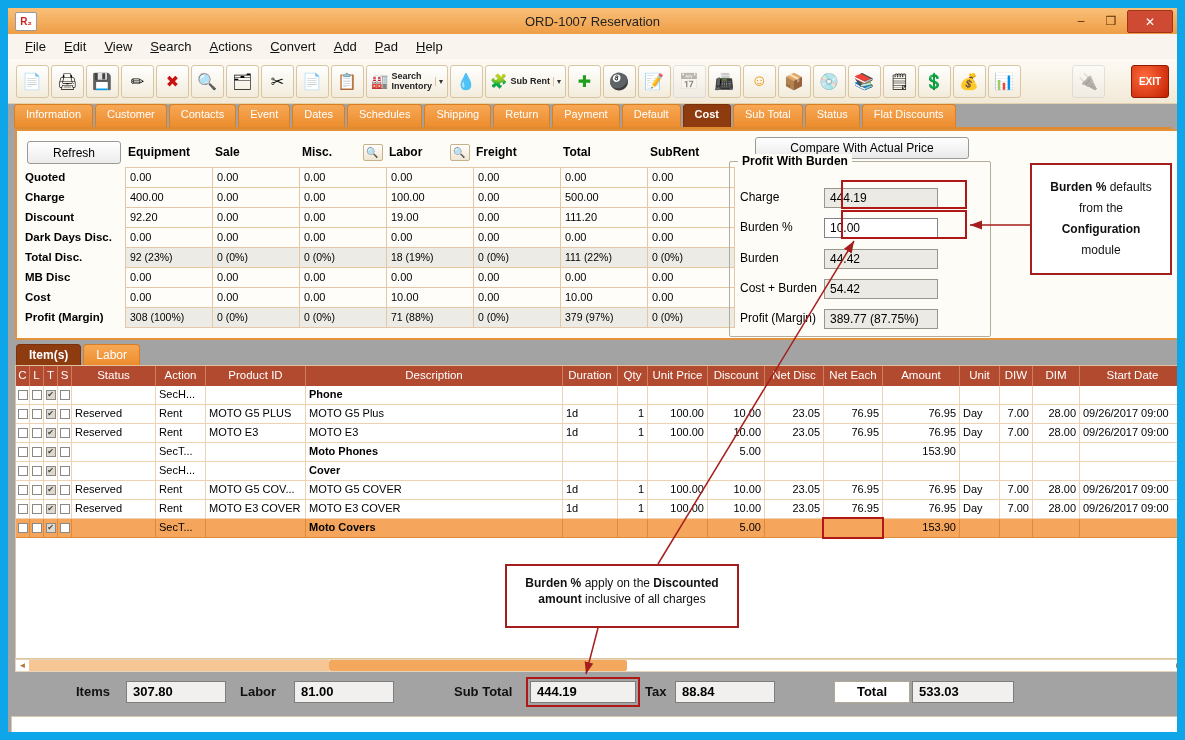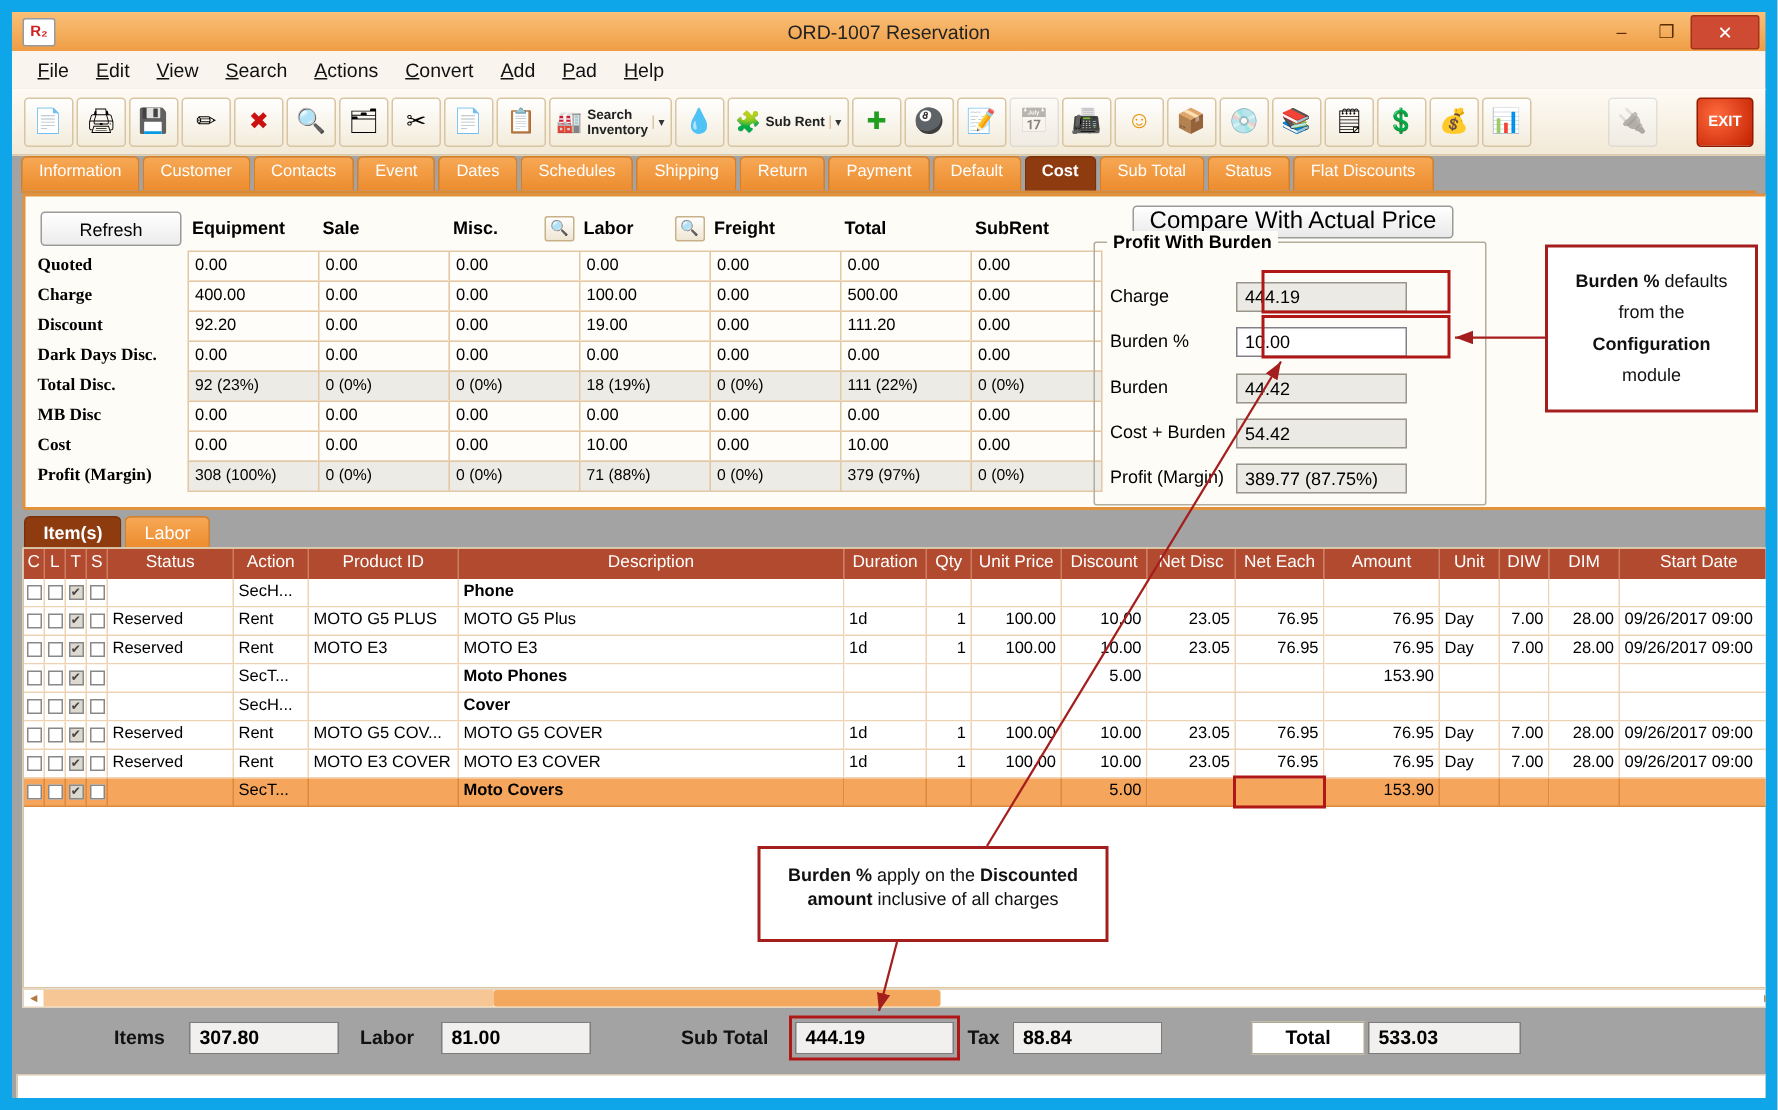--- a/index.html
+++ b/index.html
@@ -29,24 +29,24 @@
   
   .tabstrip{position:absolute;left:6px;top:96px;right:6px;height:23px;display:flex;gap:2px;border-bottom:2px solid #dd8a31;}
   .tab{padding:3px 11px;font-size:11px;color:#fff;background:linear-gradient(#f7a855,#ec8c2e);border:1px solid #d97e22;border-bottom:none;border-radius:4px 4px 0 0;white-space:nowrap;}
   .tab.selected{background:#8f3b10;border-color:#7a3009;font-weight:bold;}
   
   .cost-panel{position:absolute;left:7px;top:121px;width:1170px;height:211px;box-sizing:border-box;border:2px solid #e2923a;border-radius:2px;background:#fefcf7;}
   .refresh-btn{position:absolute;left:10px;top:10px;width:92px;height:21px;background:linear-gradient(#fff,#ececec);border:1px solid #9a9a9a;border-radius:3px;font-size:12px;display:flex;align-items:center;justify-content:center;}
   .cost-grid{position:absolute;left:0;top:0;right:0;bottom:0;}
   .cost-head{position:absolute;height:20px;box-sizing:border-box;font-weight:bold;font-size:12px;display:flex;justify-content:space-between;align-items:center;padding:0 3px;}
   .mini-search{width:20px;height:17px;box-sizing:border-box;border:1px solid #c8b089;border-radius:2px;background:linear-gradient(#fff,#efe5d2);font-size:10px;display:flex;align-items:center;justify-content:center;}
-  .cost-rowlabel{position:absolute;width:98px;font-weight:bold;font-size:11.5px;line-height:20px;white-space:nowrap;padding-left:8px;box-sizing:border-box;font-family:Liberation Serif, serif;}
+  .cost-rowlabel{position:absolute;width:98px;font-weight:bold;font-size:11.5px;line-height:20px;white-space:nowrap;padding-left:8px;box-sizing:border-box;}
   .cost-cell{position:absolute;height:21px;width:88px;box-sizing:border-box;border:1px solid #e4c7a4;background:#fffdf9;font-size:11px;line-height:19px;padding-left:4px;white-space:nowrap;overflow:hidden;}
   .cost-cell.shaded{background:#ecebe5;font-size:10.5px;}
-  .compare-btn{position:absolute;left:738px;top:6px;width:212px;height:20px;background:linear-gradient(#fff,#e9e9e9);border:1px solid #9a9a9a;border-radius:3px;font-size:16px;display:flex;align-items:center;justify-content:center;}
+  .compare-btn{position:absolute;left:738px;top:6px;width:212px;height:20px;background:linear-gradient(#fff,#e9e9e9);border:1px solid #9a9a9a;border-radius:3px;font-size:12px;display:flex;align-items:center;justify-content:center;}
   .burden-group{position:absolute;left:712px;top:30px;width:216px;height:174px;border:1px solid #b5ad9c;border-radius:2px;padding-left:44px;}
   .burden-legend{position:absolute;left:8px;top:-8px;background:#fefcf7;padding:0 4px;font-weight:bold;font-size:12px;}
   .bfield-label{position:absolute;left:10px;font-size:12px;white-space:nowrap;}
   .bfield{position:absolute;left:94px;width:114px;height:20px;box-sizing:border-box;font-size:12px;line-height:18px;padding-left:5px;white-space:nowrap;overflow:hidden;}
   .fld-ro{background:#eceae4;border:1px solid #9a968c;}
   .fld-ed{background:#fff;border:1px solid #84808a;}
   
   .item-tabstrip{position:absolute;left:8px;top:336px;height:21px;display:flex;gap:2px;}
   .itab{padding:3px 12px;font-size:12px;color:#fff;background:linear-gradient(#f7a855,#ec8c2e);border:1px solid #d97e22;border-bottom:none;border-radius:4px 4px 0 0;}
   .itab.selected{background:#8f3b10;border-color:#7a3009;font-weight:bold;}

